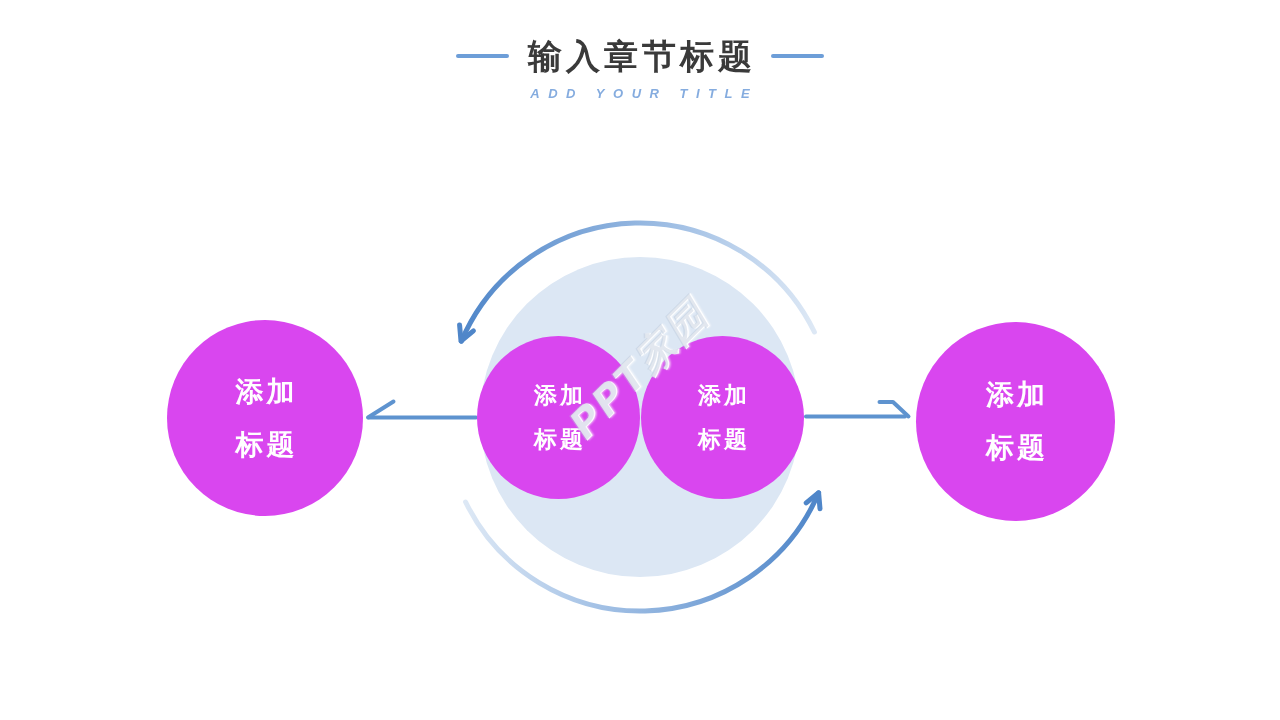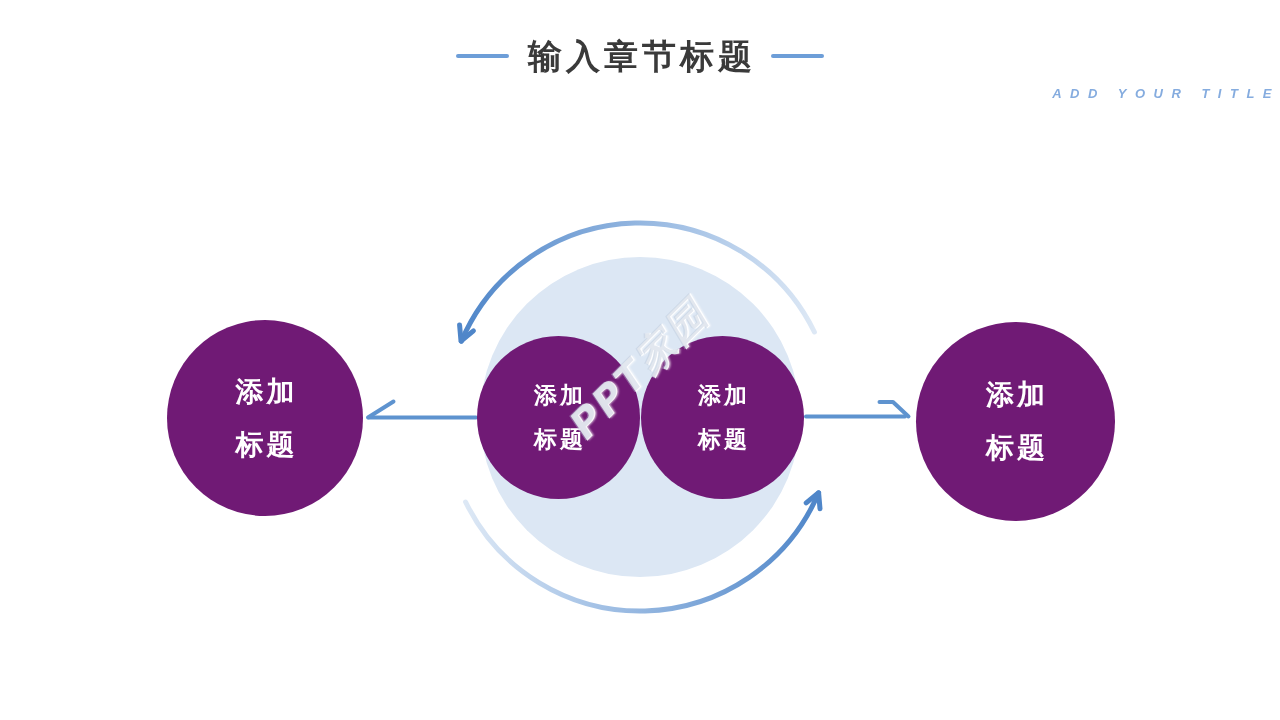--- a/index.html
+++ b/index.html
@@ -13,33 +13,33 @@
     display:flex;align-items:center;justify-content:center;gap:15px;
   }
   .title-dash{
     width:53px;height:4px;border-radius:2px;background:#6d9ed8;flex:0 0 auto;
   }
   .page-title{
     margin:0;font-size:34px;line-height:36px;font-weight:bold;
     color:#3a3a3a;letter-spacing:4px;text-indent:4px;white-space:nowrap;
   }
   .page-subtitle{
-    position:absolute;top:86px;left:0;width:100%;text-align:right;
+    position:absolute;top:86px;left:0;width:100%;text-align:center;
     font-size:13px;font-weight:bold;font-style:italic;
     letter-spacing:8.5px;text-indent:8.5px;color:#85acdf;white-space:nowrap;
   }
   
   .diagram{position:absolute;inset:0;}
   .bg-circle{
     position:absolute;left:480px;top:257px;width:320px;height:320px;
     border-radius:50%;background:#dce7f4;z-index:1;
   }
   .arrows-layer{position:absolute;left:0;top:0;z-index:2;pointer-events:none;}
   .node{
-    position:absolute;border-radius:50%;background:#701a75;color:#ffffff;
+    position:absolute;border-radius:50%;background:#d946ef;color:#ffffff;
     display:flex;flex-direction:column;align-items:center;justify-content:center;
     font-weight:bold;text-align:center;z-index:3;
   }
   .node span{display:block;letter-spacing:3px;text-indent:3px;line-height:1;}
   .node.outer{font-size:28px;gap:25px;}
   .node.mid{font-size:23px;gap:21px;}
   .node-outer-left {left:167px;top:320px;width:196px;height:196px;}
   .node-outer-right{left:916px;top:322px;width:199px;height:199px;}
   .node-mid-left   {left:477px;top:336px;width:163px;height:163px;}
   .node-mid-right  {left:641px;top:336px;width:163px;height:163px;}

